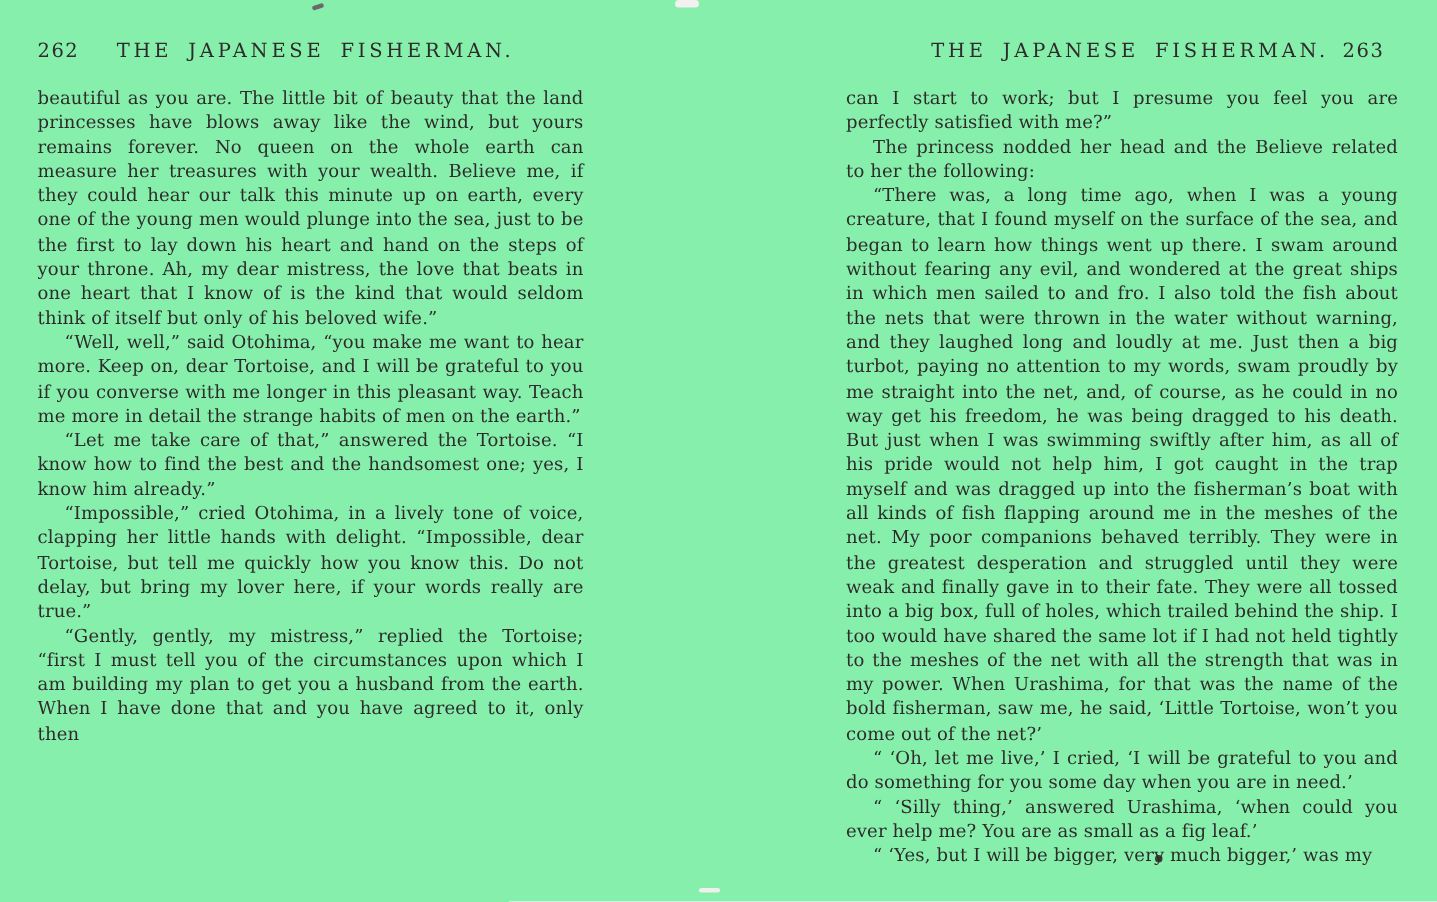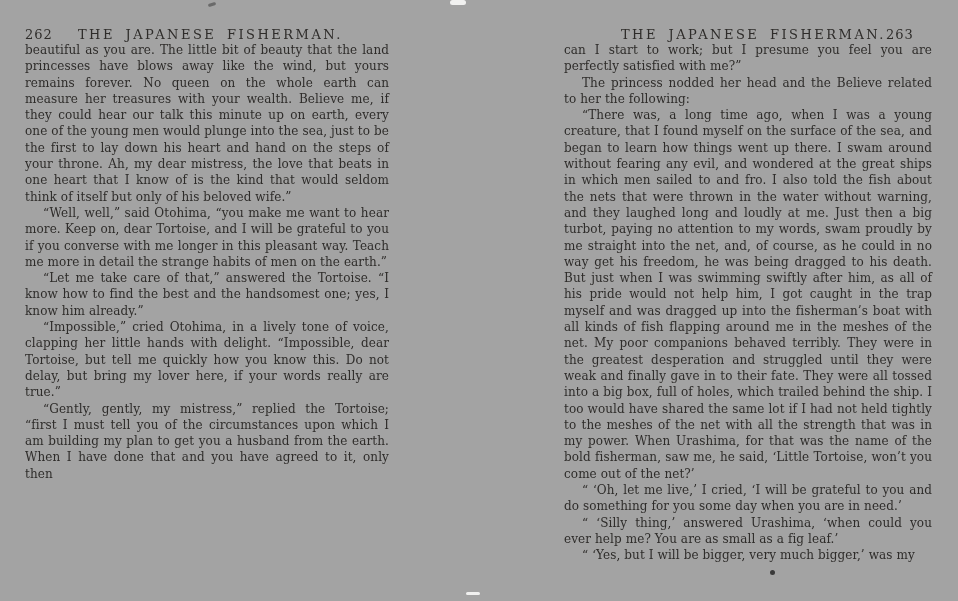--- a/index.html
+++ b/index.html
@@ -4,21 +4,21 @@
 <style>
   html, body {
     margin: 0;
     padding: 0;
     background: #ffffff;
   }
   .scan {
     position: relative;
     width: 958px;
     height: 601px;
-    background: #a3a3a3;
+    background: #86efac;
     overflow: hidden;
     font-family: "DejaVu Serif", "Liberation Serif", serif;
     color: #2e2c2a;
   }
   .page {
     position: absolute;
     top: 27px;
   }
   .page-left  { left: 25px;  width: 364px; }
   .page-right { left: 564px; width: 368px; }
@@ -28,29 +28,30 @@
     align-items: baseline;
     font-size: 13px;
     line-height: 15px;
     white-space: nowrap;
   }
   .header .pagenum {
     width: 46px;
     letter-spacing: 1px;
     color: #2e2c2a;
   }
-  .header .pagenum.right { text-align: left; }
+  .header .pagenum.right { text-align: center; }
   .header .running {
     flex: 1;
     text-align: right;
     letter-spacing: 2.5px;
     word-spacing: 4px;
   }
 
   .body {
+    margin-top: 15px;
     text-align: justify;
     font-size: 12px;
     line-height: 16.3px;
     letter-spacing: 0.1px;
   }
   .para { margin: 0; }
   .para.indent { text-indent: 1.5em; }
 
   
   .artifact { position: absolute; }

